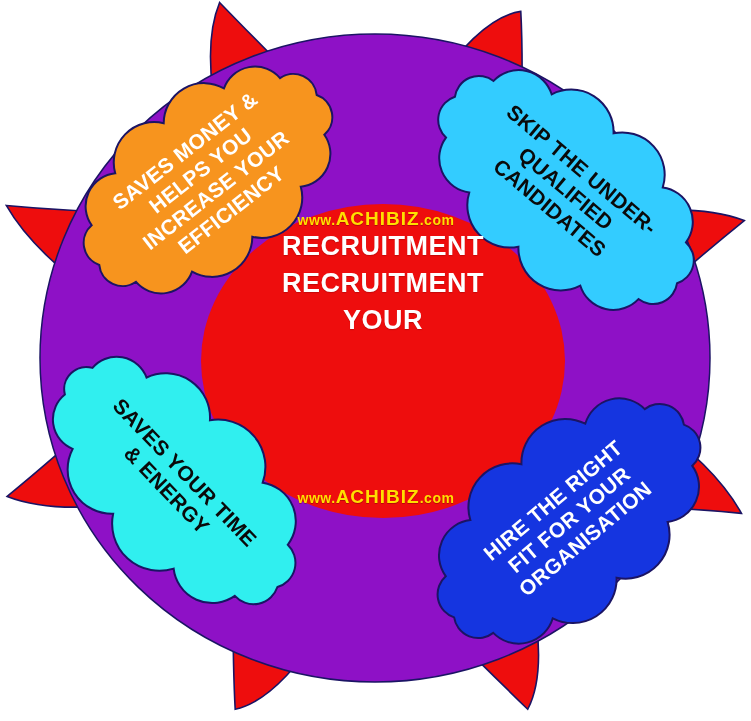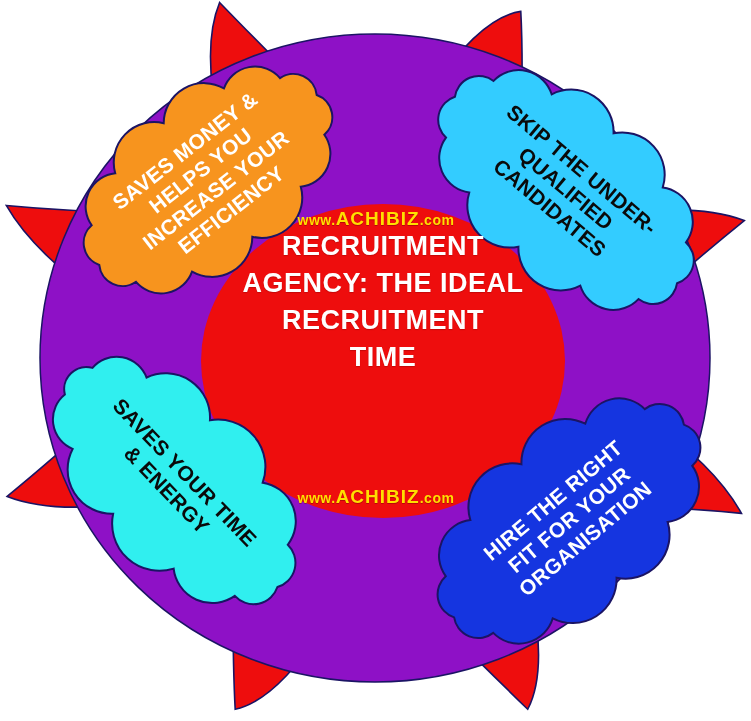--- a/index.html
+++ b/index.html
@@ -64,23 +64,22 @@
       </g>
     </g>
   </svg>
 
   <div class="txt site site-top" style="color: rgb(255, 223, 0);">
     <span>www.</span><span class="brand">ACHIBIZ</span><span>.com</span>
   </div>
 
   <div class="txt center-title" style="color: rgb(255, 255, 255);">
     <div>RECRUITMENT</div>
-    <div>AGENCY: THE IDEAL</div>
     <div>RECRUITMENT</div>
-    <div>TIME</div>
+    <div>YOUR</div>
   </div>
 
   <div class="txt site site-bottom" style="color: rgb(255, 223, 0);">
     <span>www.</span><span class="brand">ACHIBIZ</span><span>.com</span>
   </div>
 
   <div class="txt cloud-text ct-0" style="color: rgb(255, 255, 255);">
     <div>SAVES MONEY &amp;</div>
     <div>HELPS YOU</div>
     <div>INCREASE YOUR</div>

